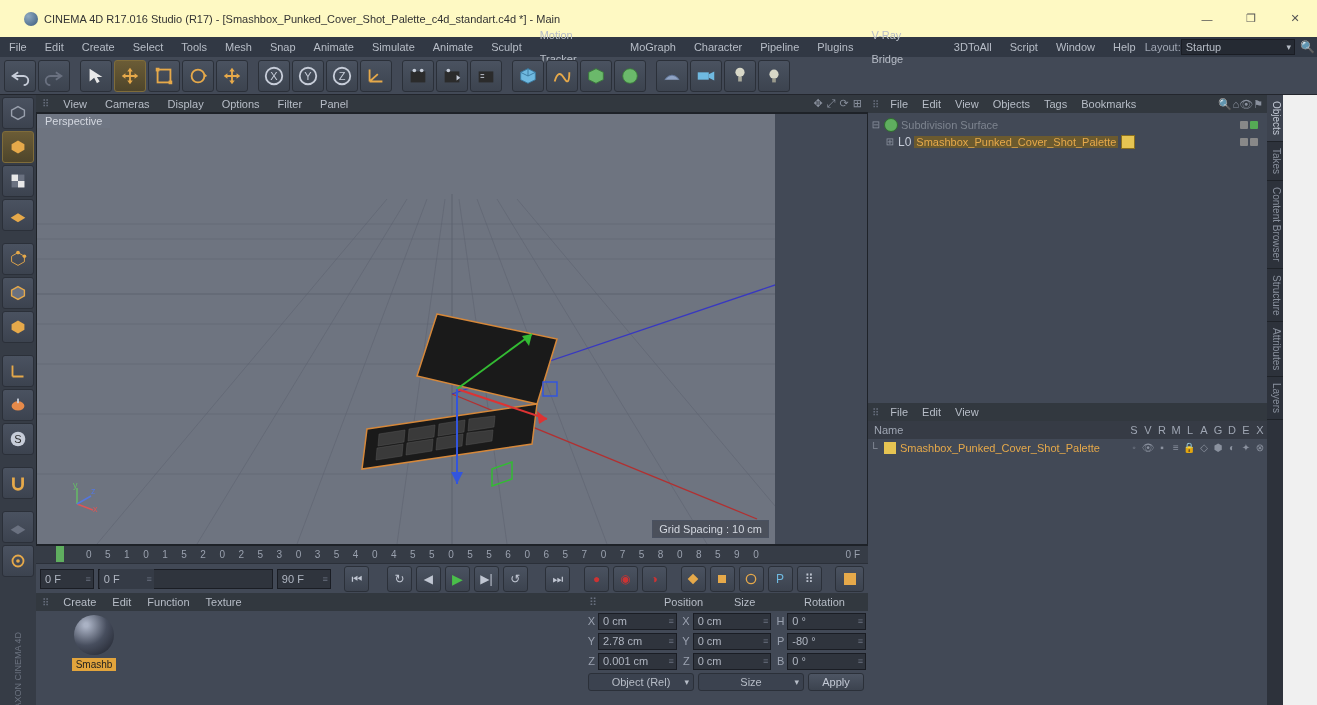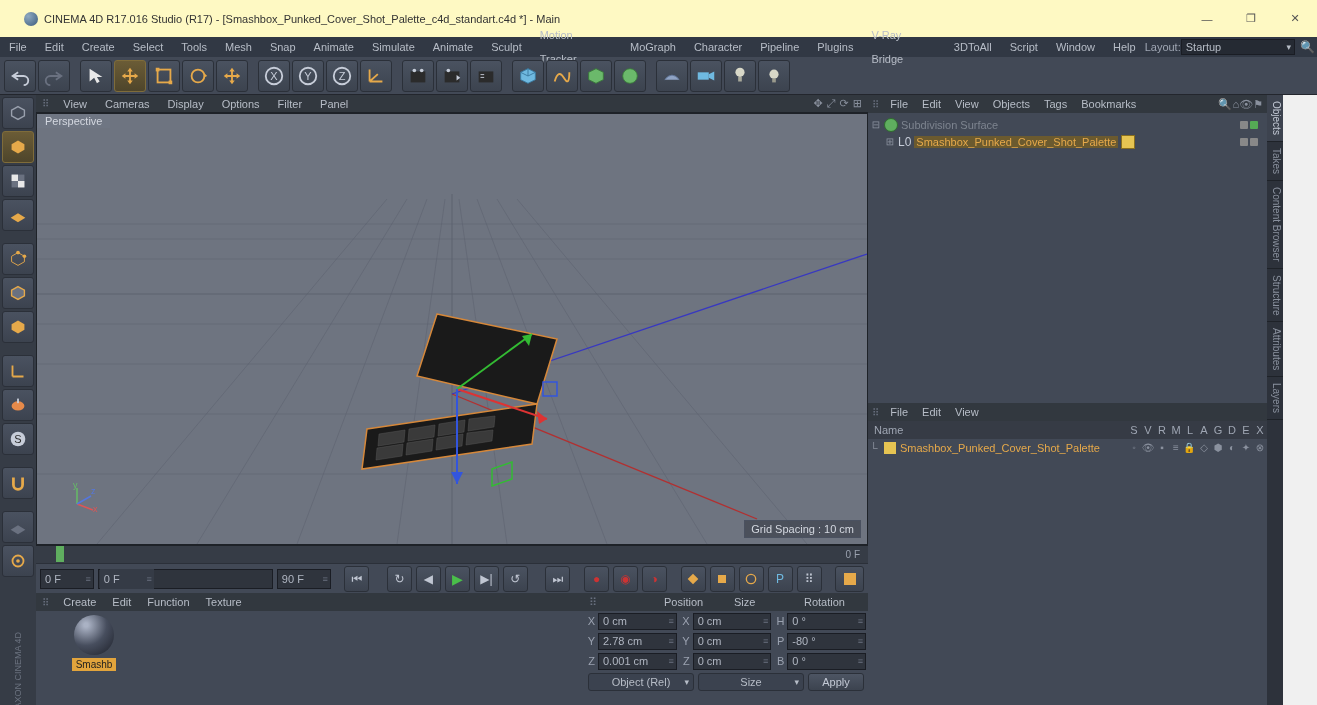--- a/index.html
+++ b/index.html
@@ -24,21 +24,21 @@
 .leftcol { width:36px; background:#363c46; display:flex; flex-direction:column; align-items:center; padding-top:2px; gap:2px; }
 .ltool { width:32px; height:32px; background:linear-gradient(#4a5260,#3c434f); border:1px solid #2b3039; border-radius:3px; display:flex; align-items:center; justify-content:center; }
 .ltool.amber { background:linear-gradient(#6b5c36,#4e452b); border-color:#7f6c3a; }
 .maxonbrand { margin-top:auto; color:#6c7380; font-size:9px; transform:rotate(-90deg); white-space:nowrap; margin-bottom:40px; }
 .centercol { width:832px; display:flex; flex-direction:column; background:#424956; }
 .vpbar { height:18px; background:#32383f; display:flex; align-items:center; font-size:11px; color:#b7bdc7; padding:0 6px; gap:2px; border-bottom:1px solid #1e2228; }
 .vpbar .mi { padding:0 8px; }
 .vpbar .vpicons { margin-left:auto; display:flex; gap:4px; color:#8a919e; font-size:11px; }
 .vpwrap { position:relative; border:1px solid #1e2228; }
 .vplabel { position:absolute; top:0; left:0; padding:1px 8px; background:rgba(112,120,134,0.6); color:#d4d8e0; font-size:11px; }
-.viewport { width:830px; height:430px; background:#6e7480; position:relative; overflow:hidden; }
+.viewport { width:738px; height:430px; background:#6e7480; position:relative; overflow:hidden; }
 .gridspacing { position:absolute; right:6px; bottom:6px; background:rgba(60,65,75,0.7); color:#d4d8e0; font-size:11px; padding:2px 6px; border:1px solid #4a5160; }
 .axisind { position:absolute; left:32px; bottom:30px; font-size:10px; }
 .timeline { height:18px; background:#363c46; display:flex; align-items:center; font-size:10px; color:#9aa1ae; border-top:1px solid #1e2228; position:relative; }
 .timeline .tlmark { position:absolute; top:0; left:20px; width:8px; height:16px; background:#5fae5f; }
 .tltxt { margin-left:50px; letter-spacing:13.5px; }
 .tlf { margin-left:auto; padding-right:8px; }
 .playbar { height:30px; background:#424956; display:flex; align-items:center; padding:0 4px; gap:4px; border-top:1px solid #2b3039; }
 .pfield { width:56px; height:20px; background:#2f343d; border:1px solid #1a1d24; color:#b0b6c2; font-size:11px; padding-left:4px; display:flex; align-items:center; position:relative; }
 .pfield::after { content:"≡"; position:absolute; right:2px; color:#6a7180; font-size:9px; }
 .pslider { flex:0 0 175px; height:20px; background:#2f343d; border:1px solid #1a1d24; position:relative; }
@@ -438,20 +438,21 @@
               <line x1="8" y1="22" x2="22" y2="14" stroke="#57d" stroke-width="1.5"></line>
               <text x="22" y="12" font-size="9" fill="#57d">z</text>
             </svg>
       </div>
       <div class="gridspacing">Grid Spacing : 10 cm</div>
     </div>
     </div>
 
     <div class="timeline">
       <span class="tlmark"></span>
+      <span class="tltxt" id="tlframes">051015202530354045505560657075808590</span>
       <span class="tlf">0 F</span>
     </div>
 
     <div class="playbar">
       <div class="pfield">0 F</div>
       <div class="pslider">
           <div class="pfield" style="position:absolute;left:1px;top:-1px;width:54px;border:none;background:#353b46">0 F</div>
         </div>
       <div class="pfield">90 F</div>
       <div style="width:6px"></div>

